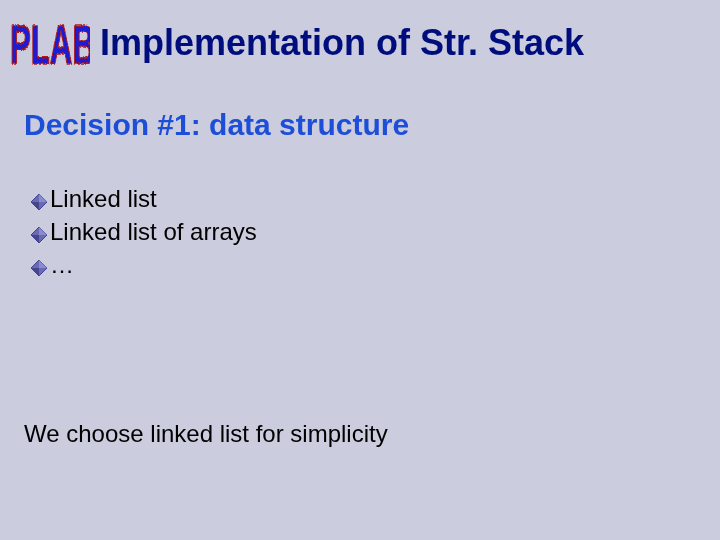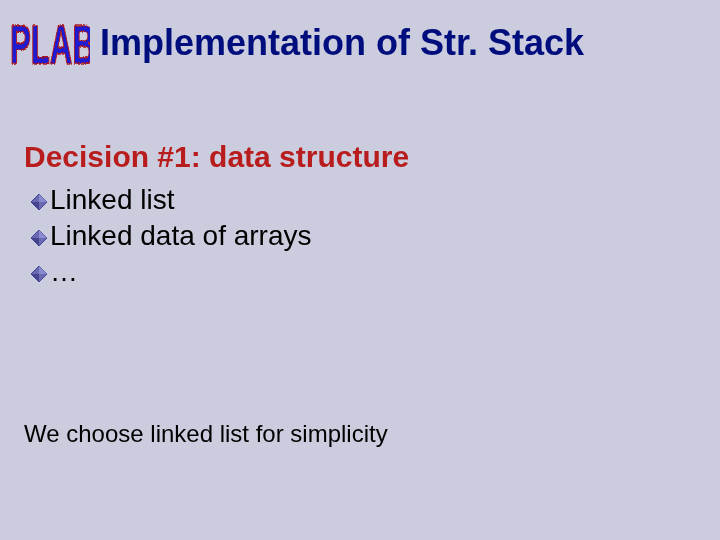--- a/index.html
+++ b/index.html
@@ -31,23 +31,22 @@
     font-size: 36px;
     color: #000d7d;
     white-space: nowrap;
   }
   .subtitle {
     position: absolute;
     left: 24px;
     top: 108px;
     font-weight: bold;
     font-size: 30px;
-    color: #b91c1c;
+    color: #1d4ed8;
     white-space: nowrap;
-    margin-top: 32px;
   }
   .bullets {
     position: absolute;
     left: 30px;
     top: 186px;
   }
   .bullet-row {
     display: flex;
     align-items: center;
     line-height: 1.0;
@@ -56,21 +55,21 @@
   .diamond {
     width: 18px;
     height: 18px;
     flex: 0 0 18px;
     margin-right: 2px;
     margin-top: 7px;
     align-self: flex-start;
   }
   .diamond svg { display: block; }
   .bullet-text {
-    font-size: 28px;
+    font-size: 24px;
     color: #000;
   }
   .conclusion {
     position: absolute;
     left: 24px;
     top: 420px;
     font-size: 24px;
     color: #000;
     white-space: nowrap;
   }
@@ -110,21 +109,21 @@
       <span class="bullet-text">Linked list</span>
     </div>
     <div class="bullet-row">
       <span class="diamond">
         <svg width="18" height="18" viewBox="0 0 18 18">
             <polygon points="9,1 17,9 9,17 1,9" fill="#6a6ab3" stroke="#2b2b8f" stroke-width="0.8"></polygon>
             <polygon points="9,1 17,9 9,9" fill="#8a8ad0"></polygon>
             <polygon points="1,9 9,17 9,9" fill="#44448f"></polygon>
           </svg>
       </span>
-      <span class="bullet-text">Linked data of arrays</span>
+      <span class="bullet-text">Linked list of arrays</span>
     </div>
     <div class="bullet-row">
       <span class="diamond">
         <svg width="18" height="18" viewBox="0 0 18 18">
             <polygon points="9,1 17,9 9,17 1,9" fill="#6a6ab3" stroke="#2b2b8f" stroke-width="0.8"></polygon>
             <polygon points="9,1 17,9 9,9" fill="#8a8ad0"></polygon>
             <polygon points="1,9 9,17 9,9" fill="#44448f"></polygon>
           </svg>
       </span>
       <span class="bullet-text">…</span>

